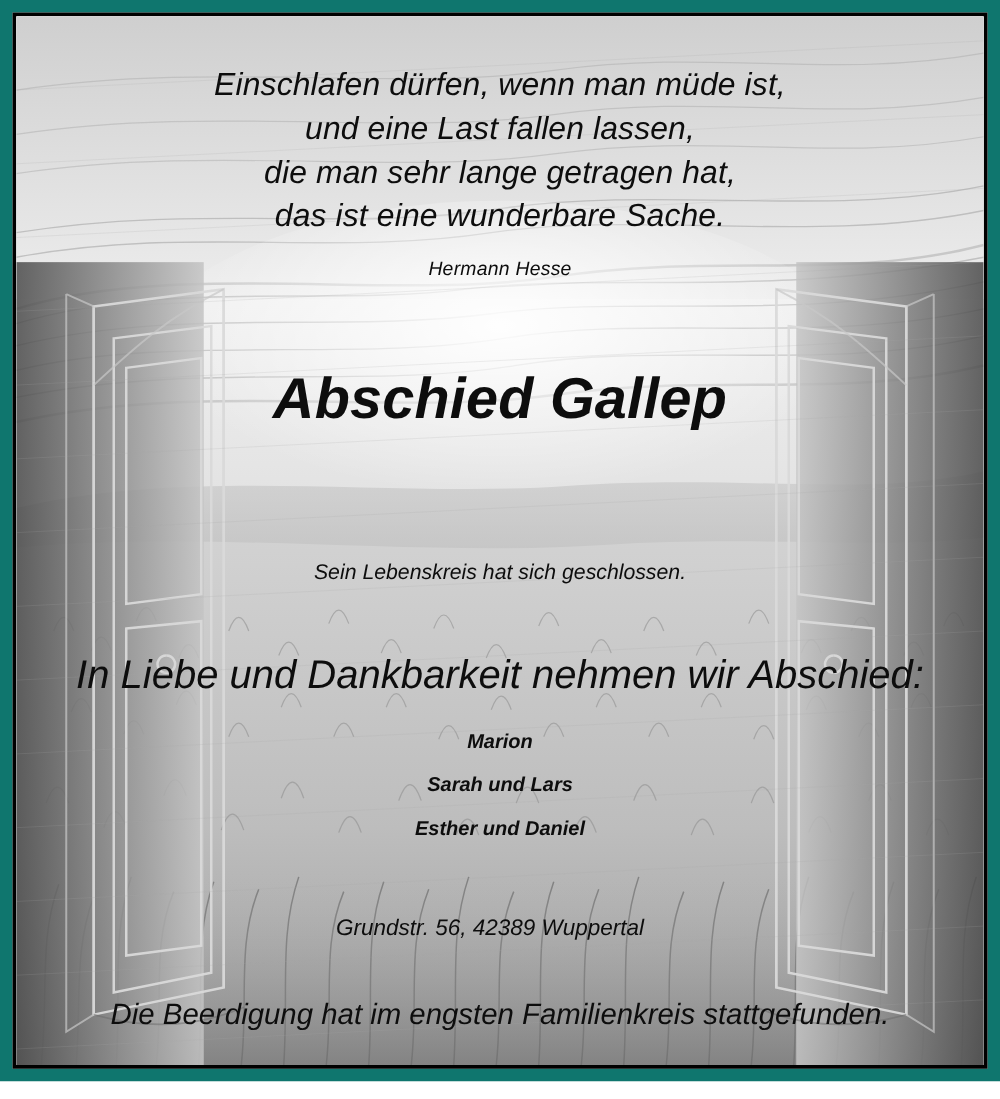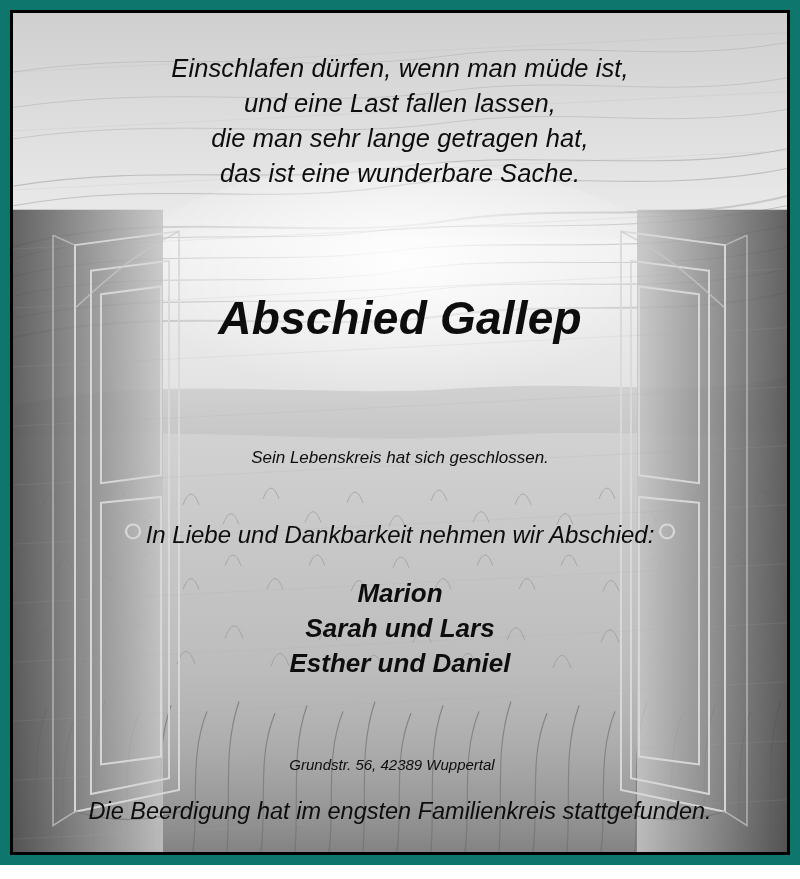--- a/index.html
+++ b/index.html
@@ -103,41 +103,40 @@
     left: 0;
     right: 0;
     font-size: 17px;
   }
 
   .sentence-2 {
     position: absolute;
     top: 508px;
     left: 0;
     right: 0;
-    font-size: 24px;
+    font-size: 32px;
   }
 
   .mourners {
     position: absolute;
     top: 563px;
     left: 0;
     right: 0;
-    font-size: 26px;
+    font-size: 16px;
     font-weight: bold;
     line-height: 35px;
   }
   .mourners .m-line { display: block; }
 
   .address {
     position: absolute;
     top: 719px;
     left: 0;
     right: 16px;
-    font-size: 15px;
-    margin-top: 24px;
+    font-size: 18px;
   }
 
   .closing {
     position: absolute;
     top: 785px;
     left: 0;
     right: 0;
     font-size: 23.5px;
   }
 </style>
@@ -310,20 +309,21 @@
 
     <div class="content">
 
       <div class="poem">
         <span class="line">Einschlafen dürfen, wenn man müde ist,</span>
         <span class="line">und eine Last fallen lassen,</span>
         <span class="line">die man sehr lange getragen hat,</span>
         <span class="line">das ist eine wunderbare Sache.</span>
       </div>
 
+      <div class="poem-author">Hermann Hesse</div>
 
       <div class="deceased-name">Abschied Gallep</div>
 
 
       <div class="sentence-1">Sein Lebenskreis hat sich geschlossen.</div>
 
       <div class="sentence-2">In Liebe und Dankbarkeit nehmen wir Abschied:</div>
 
       <div class="mourners">
         <span class="m-line">Marion</span>

